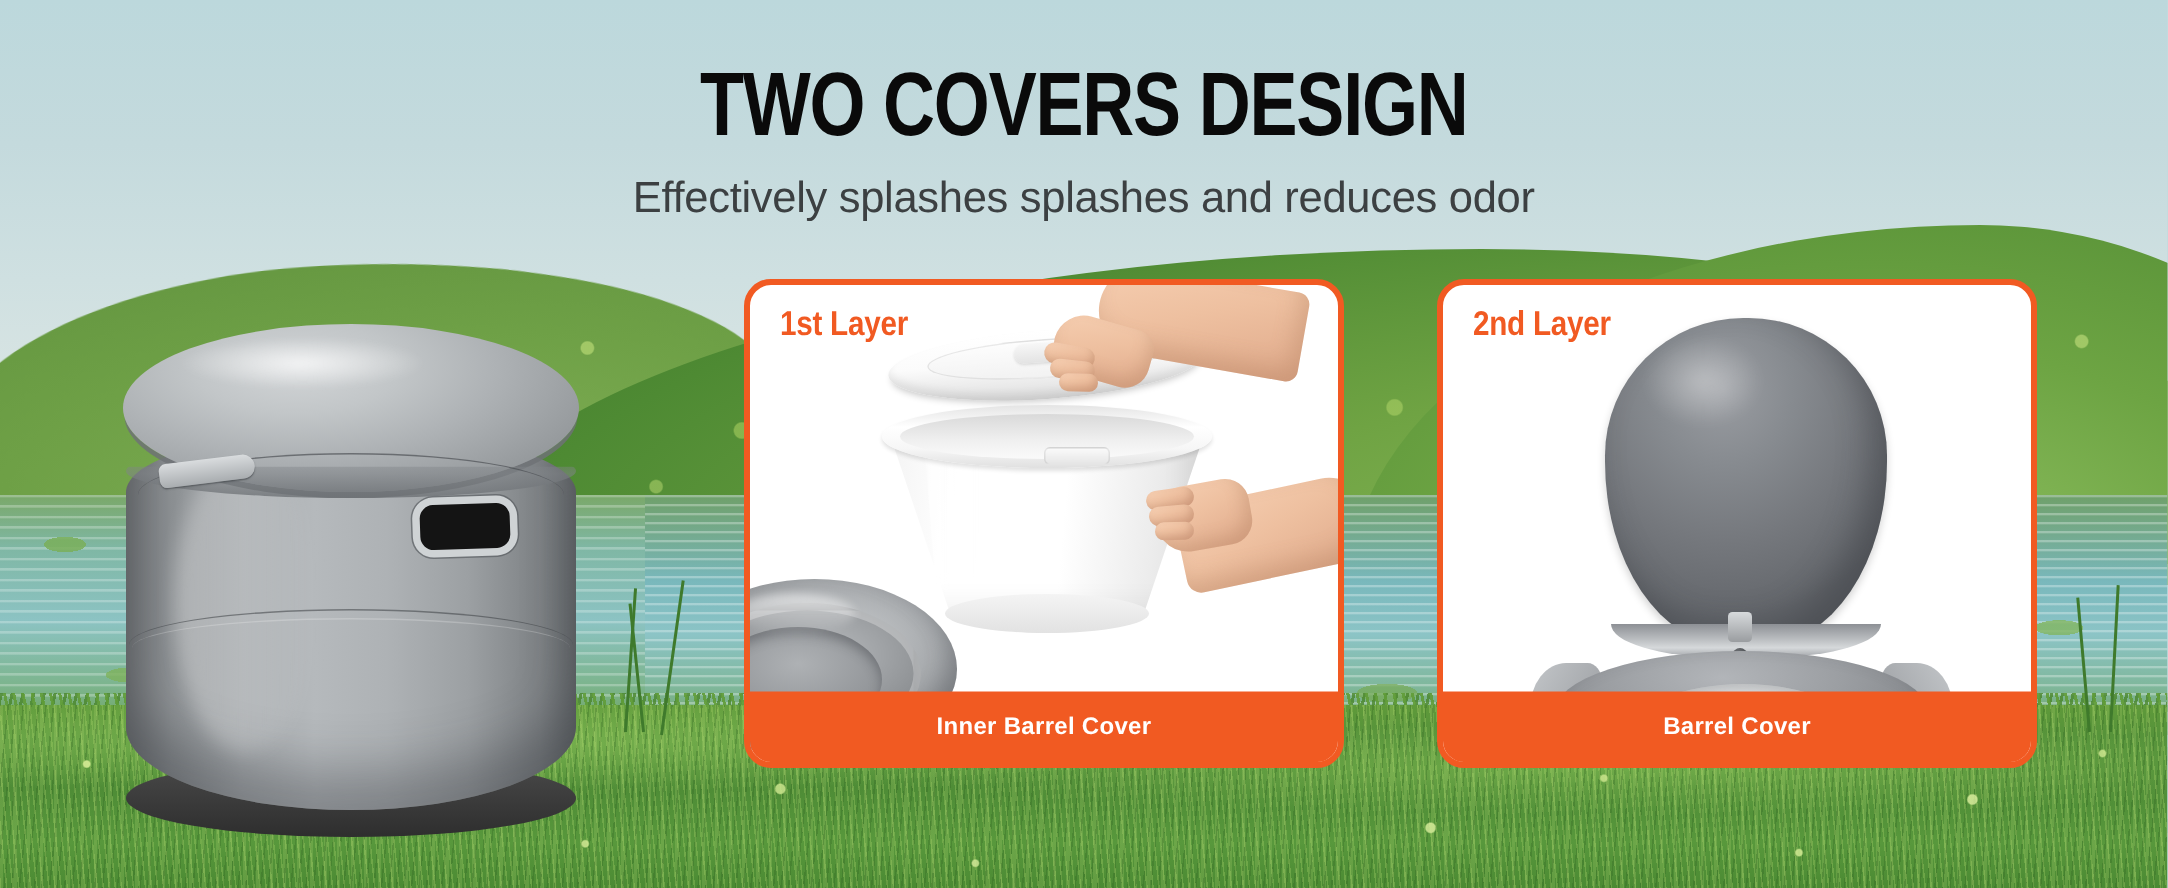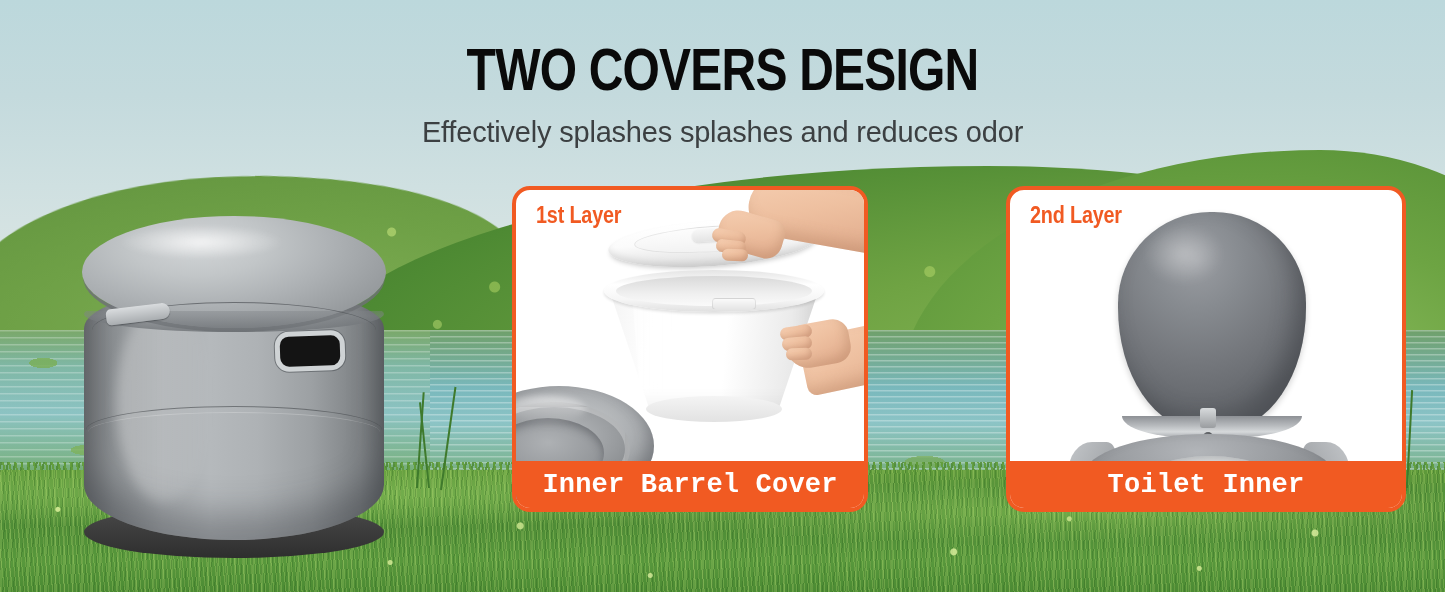--- a/index.html
+++ b/index.html
@@ -219,40 +219,40 @@
   }
 
   
   .card {
     position:absolute;
     background:#ffffff;
     border:4px solid var(--orange);
     border-radius:18px;
     overflow:hidden;
   }
-  #card1 { left:512px; top:186px; width:356px; height:326px; }
-  #card2 { left:958px; top:186px; width:400px; height:326px;margin-left:48px; }
+  #card1 { left:496px; top:186px; width:400px; height:326px; }
+  #card2 { left:958px; top:186px; width:400px; height:326px; }
 
   .layer-tag {
     position:absolute; left:20px; top:12px;
     font-size:23px; font-weight:bold; color:var(--orange);
     letter-spacing:-0.2px;
     transform:scaleX(.86); transform-origin:left center;
     white-space:nowrap;
     z-index:6;
   }
 
   .card-banner {
     position:absolute; left:-1px; bottom:-1px; width:calc(100% + 2px); height:48px;
     background:var(--orange);
     display:flex; align-items:center; justify-content:center;
     z-index:7;
   }
   .card-banner span {
-    color:#fff; font-size:27px; font-weight:bold; letter-spacing:.2px;font-family:Liberation Mono, monospace;
+    color:#fff; font-size:16px; font-weight:bold; letter-spacing:.2px;
   }
 
   .card-art { position:absolute; inset:0; z-index:2; }
 
   
   .lid1 {
     position:absolute; left:92px; top:30px; width:210px; height:46px;
     border-radius:50%;
     background:linear-gradient(180deg,#ffffff 0%,#fbfbfb 45%,#e9e9e9 78%,#d8d8d8 100%);
     box-shadow:0 3px 5px -2px rgba(0,0,0,.22), inset 0 -4px 6px rgba(0,0,0,.07);
@@ -543,15 +543,15 @@
     <div class="seat-lid-rim"></div>
     <div class="hinge"></div>
     <div class="hinge-dot"></div>
     <div class="seat-ring"></div>
     <div class="seat-hole"></div>
   </div>
 
   <div class="layer-tag">2nd Layer</div>
 
   <div class="card-banner">
-    <span>Toilet Inner</span>
+    <span>Barrel Cover</span>
   </div>
 </div>
 
 </body></html>

